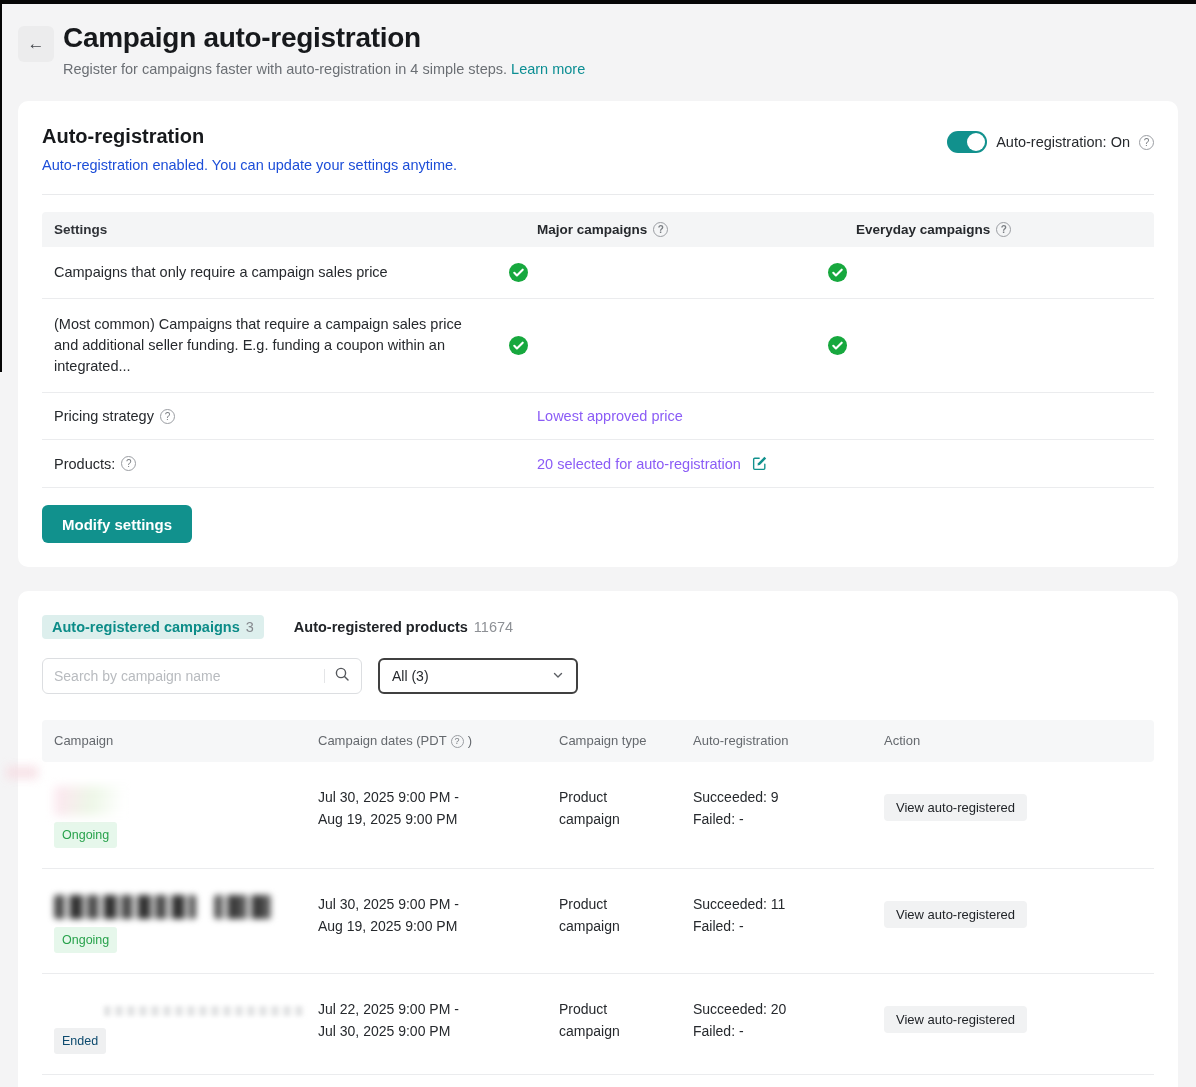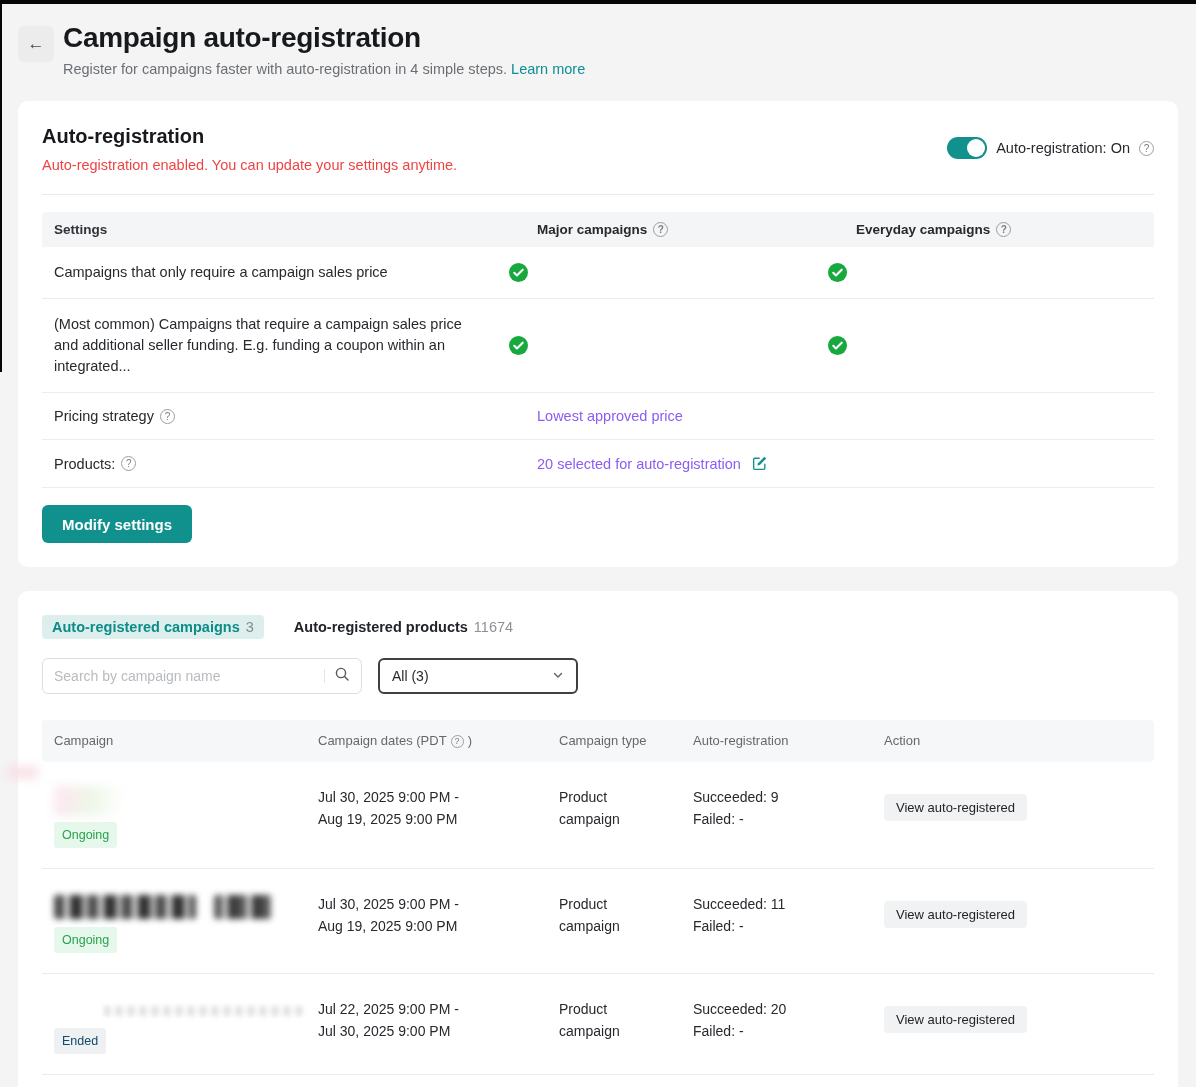--- a/index.html
+++ b/index.html
@@ -27,22 +27,22 @@
   .page-title { font-size:28px; font-weight:bold; color:#17191c; letter-spacing:-0.3px; }
   .page-subtitle { margin-top:7px; font-size:14.5px; color:#6b6f74; }
   .learn-more { color:#0c8e93; text-decoration:none; cursor:pointer; }
 
   
   .card { background:#fff; border-radius:10px; margin-top:24px; padding:24px; }
 
   
   .card-head { display:flex; justify-content:space-between; align-items:flex-start; }
   .card-title { font-size:20px; font-weight:bold; color:#17191c; }
-  .card-sub { margin-top:9px; font-size:14.5px; color:#ef4444; }
-  .toggle-row { display:flex; align-items:center; gap:9px; margin-top:12px; }
+  .card-sub { margin-top:9px; font-size:14.5px; color:#1d4ed8; }
+  .toggle-row { display:flex; align-items:center; gap:9px; margin-top:6px; }
   .toggle {
     width:40px; height:22px; border-radius:11px; background:#11918d;
     position:relative; cursor:pointer; flex:0 0 auto;
   }
   .toggle .knob {
     position:absolute; top:2px; right:2px; width:18px; height:18px;
     border-radius:50%; background:#fff;
   }
   .toggle-label { font-size:14.5px; color:#26292d; }
   .qicon {

